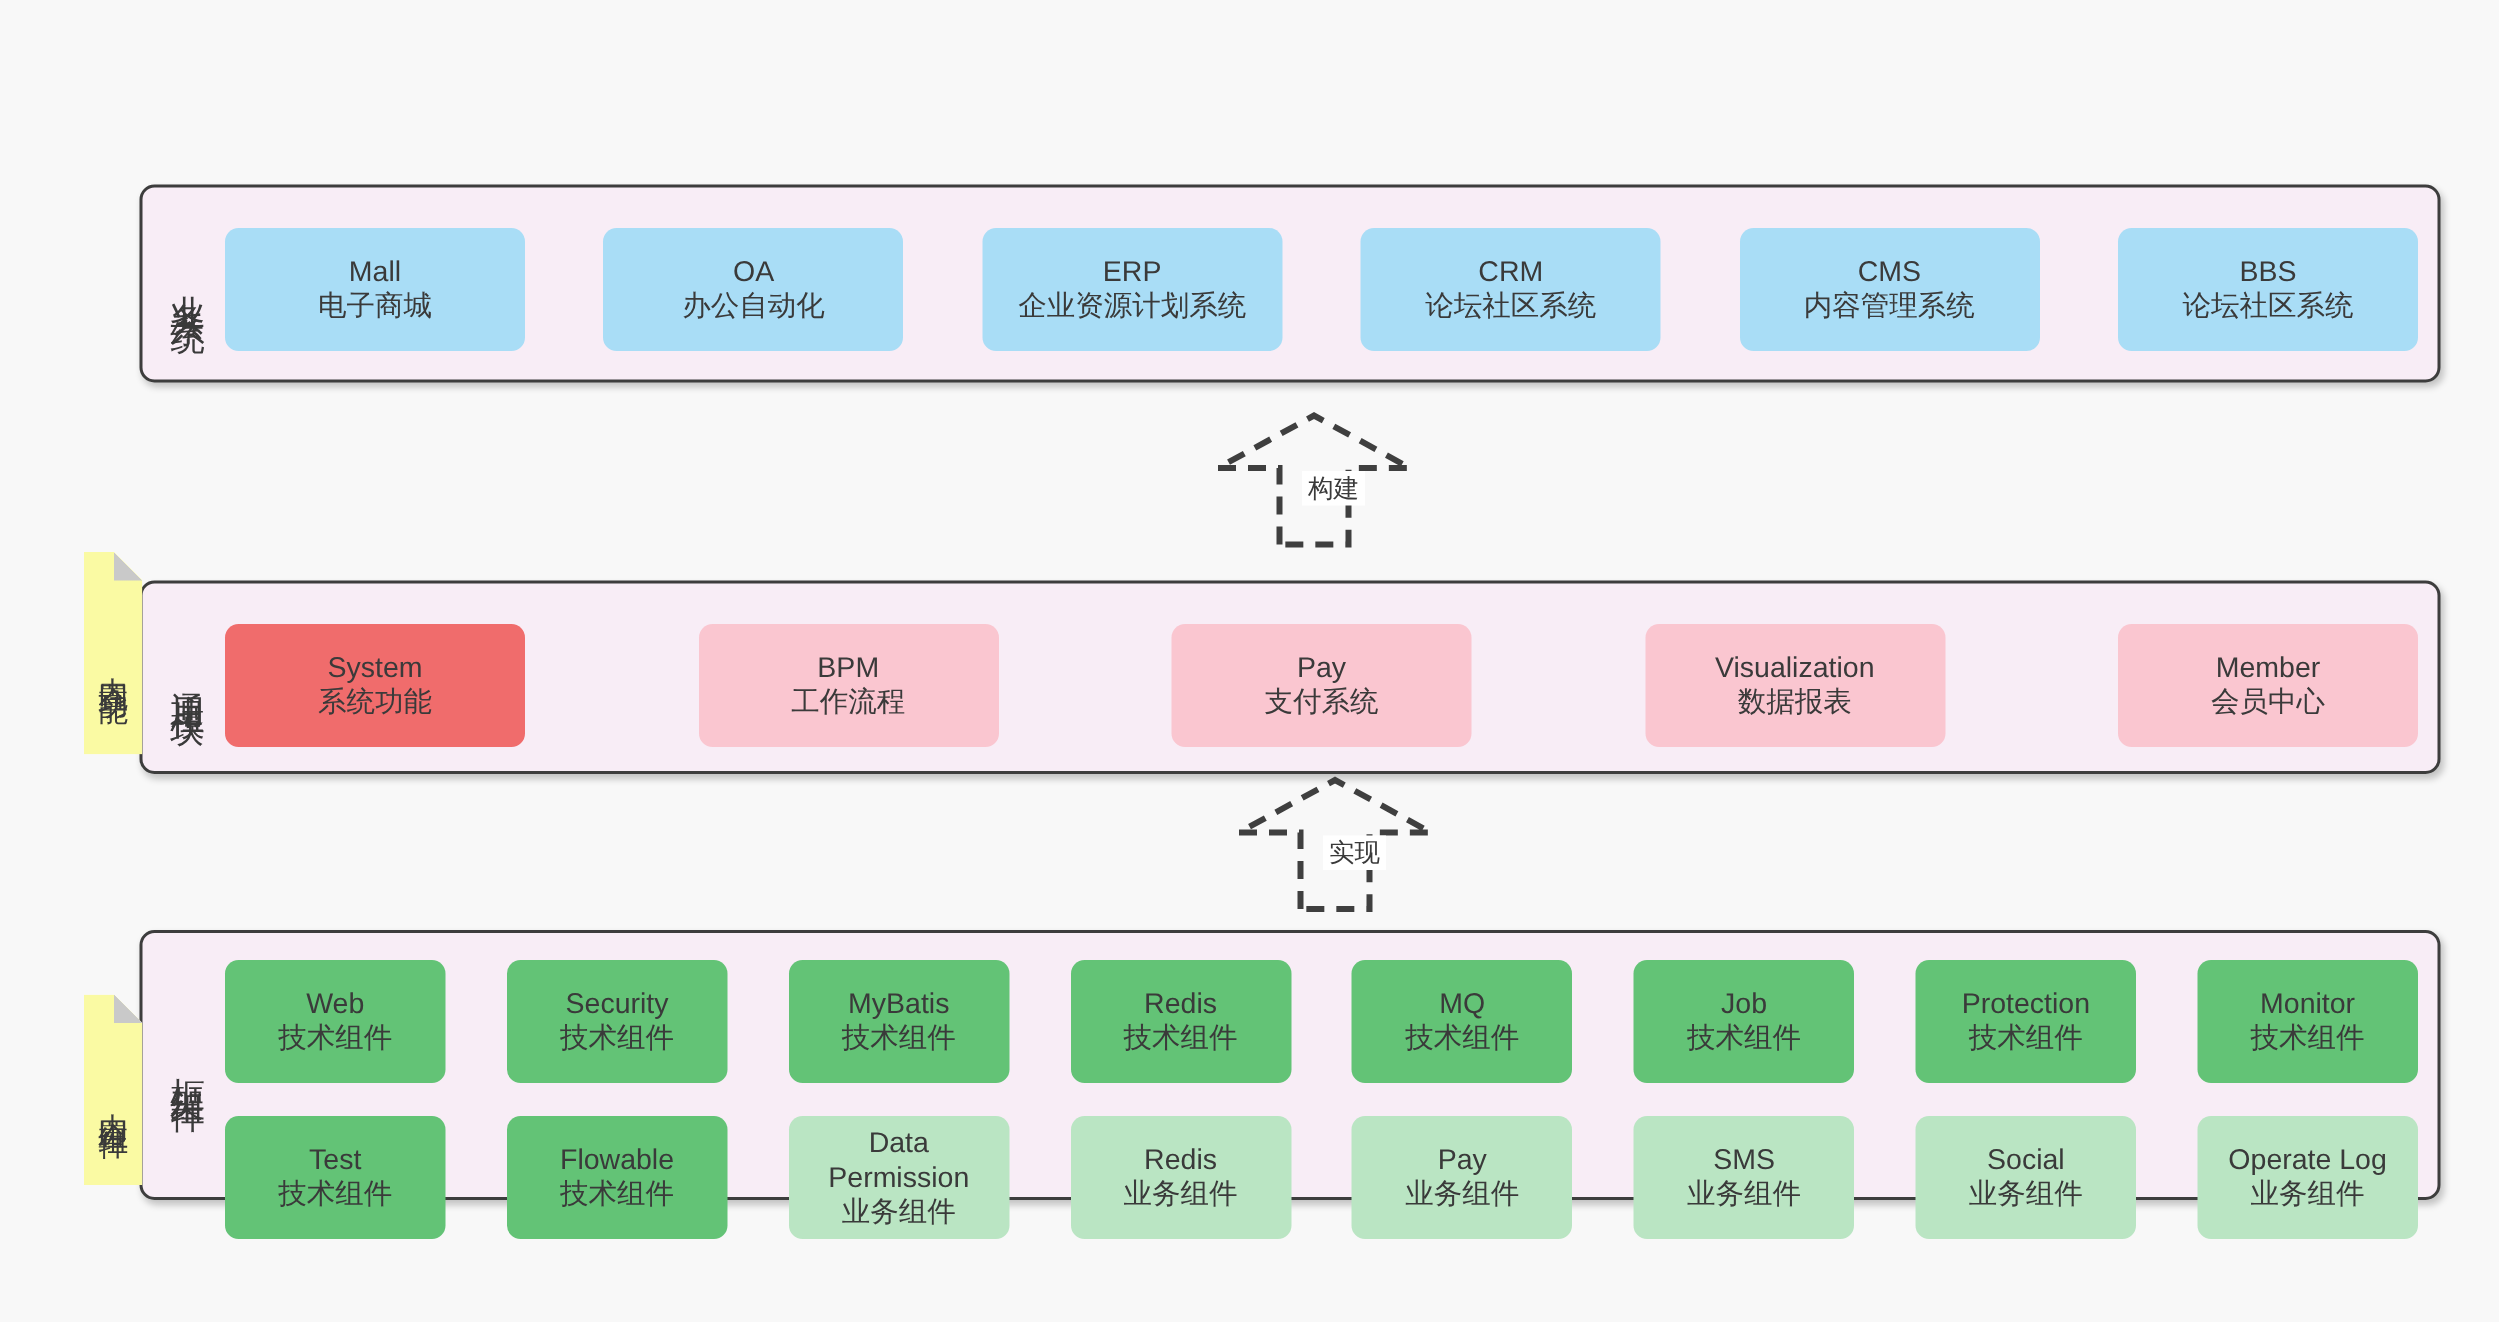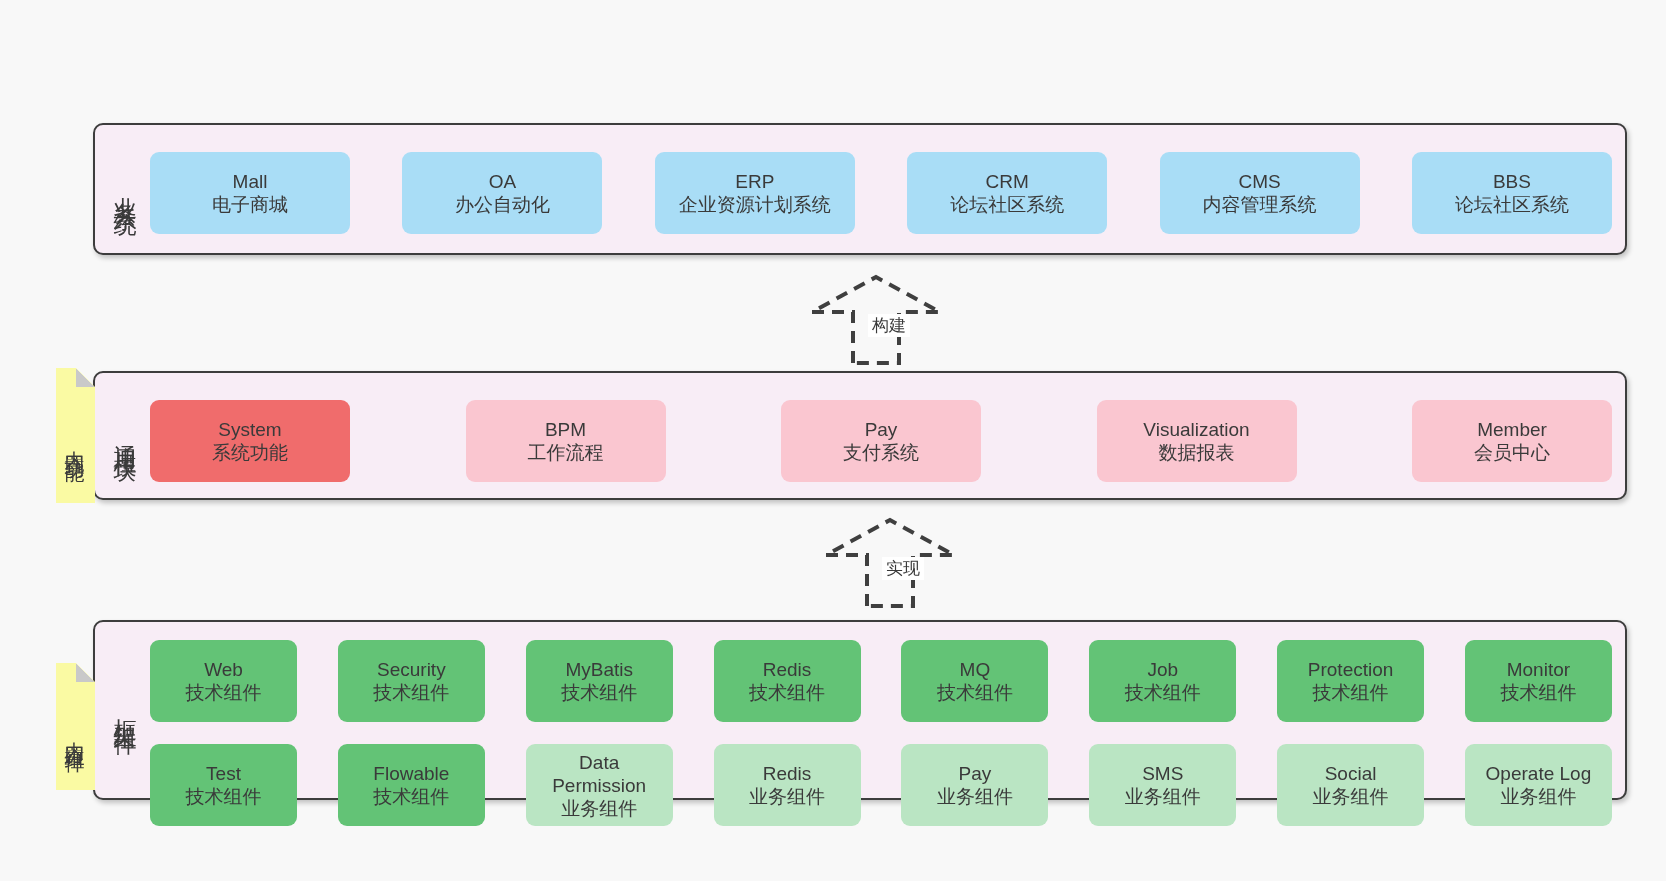--- a/index.html
+++ b/index.html
@@ -17,21 +17,21 @@
     overflow:hidden;
   }
   .band{
     position:absolute;left:93px;width:1534px;
     background:var(--band-bg);
     border:2px solid var(--band-border);
     border-radius:10px;
     box-shadow:2px 3px 5px rgba(0,0,0,.22);
   }
   #band-business{top:123px;height:132px;}
-  #band-modules{top:371px;height:129px;}
+  #band-modules{top:387px;height:129px;}
   #band-components{top:620px;height:180px;}
   .band-label{
     position:absolute;left:10px;top:0;bottom:0;width:42px;
     display:flex;align-items:center;justify-content:center;
     writing-mode:vertical-rl;text-orientation:upright;
     font-size:23px;letter-spacing:5px;color:var(--text);
   }
   .box-row{
     position:absolute;left:55px;right:13px;
     display:flex;justify-content:space-between;

